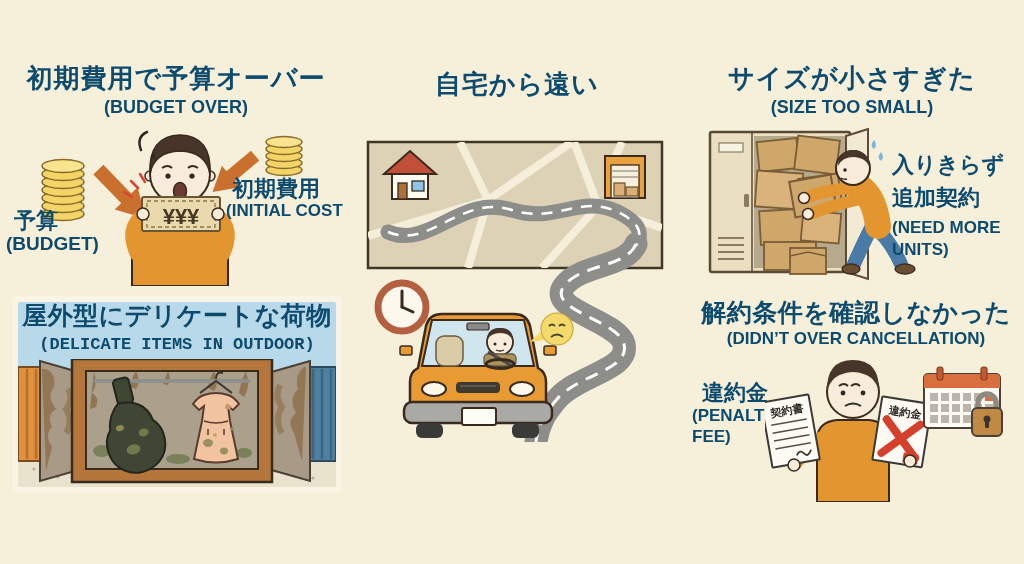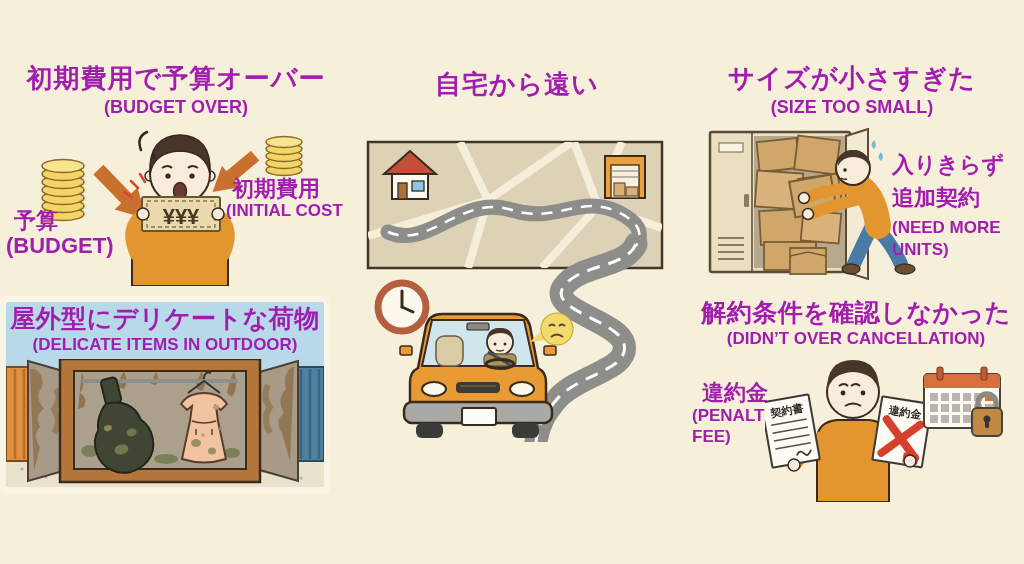--- a/index.html
+++ b/index.html
@@ -1,29 +1,29 @@
 <!DOCTYPE html>
 <html><head>
 <meta charset="utf-8">
 <style>
   html,body{margin:0;padding:0;}
   body{font-family:"Liberation Sans","DejaVu Sans",sans-serif;}
   #stage{position:relative;width:1024px;height:564px;background:#f6f0da;overflow:hidden;
-         font-weight:bold;color:#a21caf;}
+         font-weight:bold;color:#0c4a6e;}
   .tblock{position:absolute;text-align:center;line-height:1.15;}
   .jp26{font-size:26px;letter-spacing:1px;}
   .jp25{font-size:25px;letter-spacing:0.5px;}
   .en18{font-size:18px;margin-top:3px;}
   .en17{font-size:17px;margin-top:2px;}
   .en19{font-size:19px;margin-top:3px;}
   .jp22{font-size:22px;}
   .lbl{position:absolute;line-height:1.2;}
   svg{position:absolute;display:block;}
-  #panel-outdoor{position:absolute;left:0;top:296px;width:330px;height:197px;
-    background:#f9f4e4;border-radius:5px;padding:6px;box-sizing:border-box;}
+  #panel-outdoor{position:absolute;left:12px;top:296px;width:330px;height:197px;
+    background:#f9f4e4;border-radius:5px;padding:6px;box-sizing:border-box;font-family:Liberation Mono, monospace;}
   #panel-outdoor .inner{position:relative;width:100%;height:100%;background:#b7d9e9;
     border-radius:2px;overflow:hidden;}
   #panel-outdoor .inner .tblock{position:relative;left:0;top:2px;width:100%;}
 </style>
 </head>
 <body>
 
 <div id="stage">
 
   <div class="tblock" style="left:0;top:64px;width:352px">
@@ -90,21 +90,21 @@
 
       <g stroke="#d8442e" stroke-width="2.5" stroke-linecap="round">
         <line x1="112" y1="64" x2="120" y2="69"></line>
           <line x1="119" y1="53" x2="126" y2="60"></line>
         <line x1="128" y1="46" x2="133" y2="54"></line>
       </g>
       <path d="M135,4 q-11,5 -6,18 M141,26 l1,4" stroke="#2d2a25" stroke-width="2.5" fill="none" stroke-linecap="round"></path>
     </g>
   </svg>
   <div class="lbl jp22" style="left:14px;top:208px;width:104px">予算</div>
-  <div class="lbl" style="left:6px;top:233px;width:120px;font-size:22px">(BUDGET)</div>
+  <div class="lbl" style="left:6px;top:233px;width:120px;font-size:19px">(BUDGET)</div>
   <div class="lbl jp22" style="left:232px;top:176px;width:108px">初期費用</div>
   <div class="lbl" style="left:226px;top:201px;width:120px;font-size:17px">(INITIAL COST</div>
 
   <div class="tblock" style="left:350px;top:70px;width:334px">
     <div class="jp26">自宅から遠い</div>
   </div>
 
   <svg style="left:360px;top:136px" width="312" height="306" viewBox="0 0 312 306">
     <defs>
         <clipPath id="mapclip">

